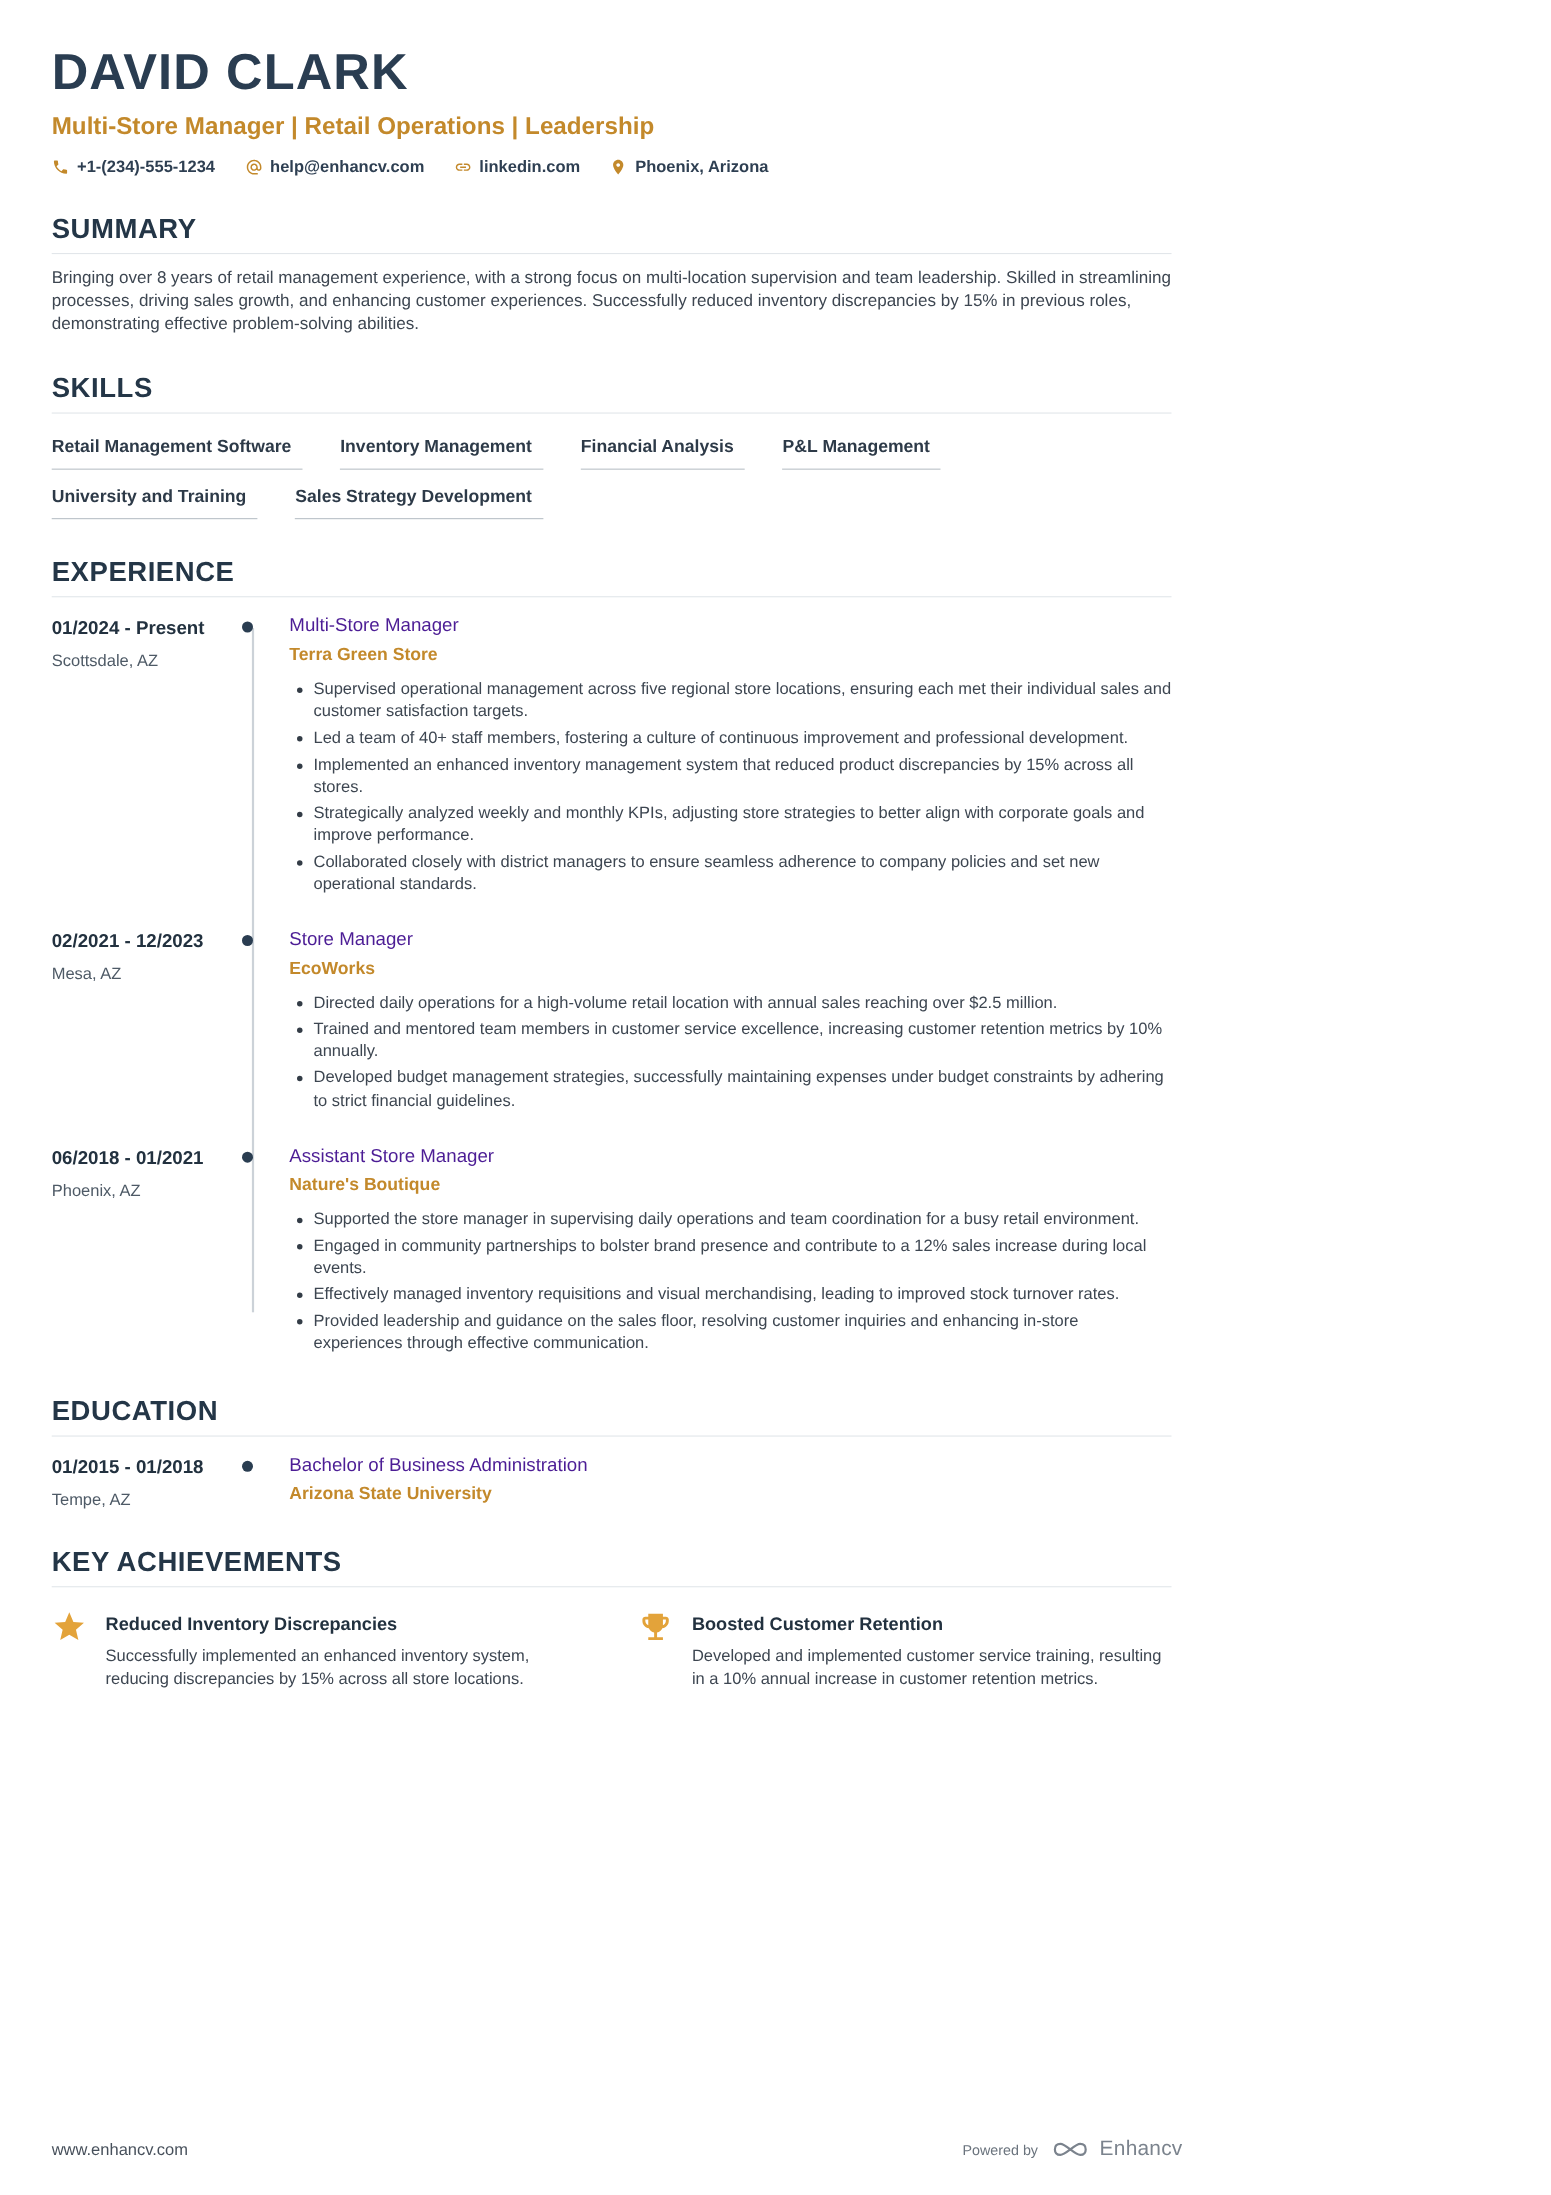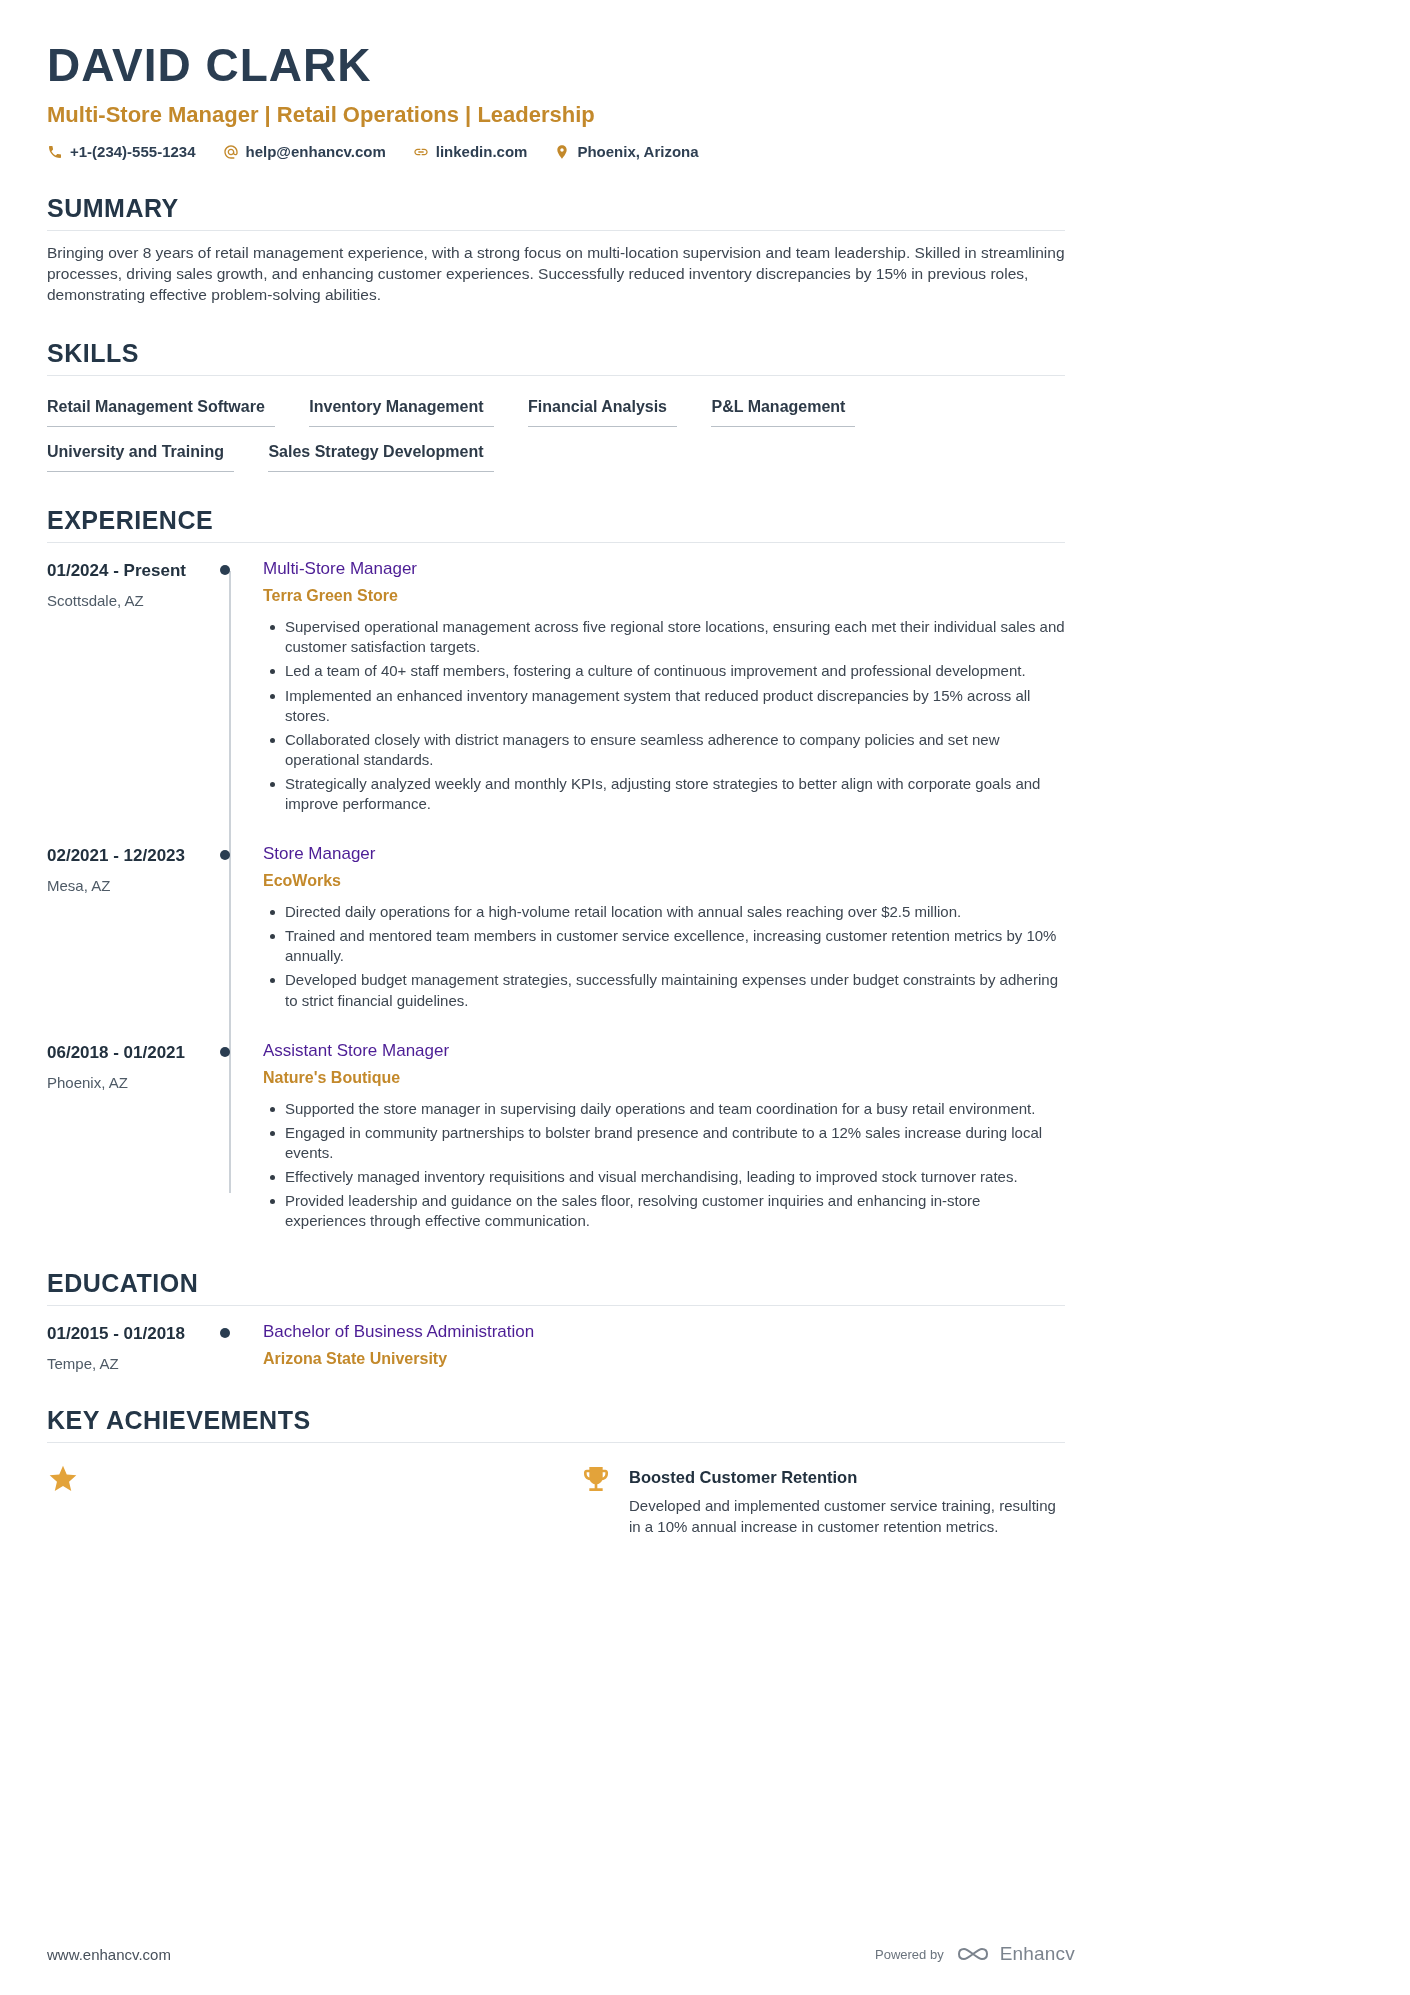--- a/index.html
+++ b/index.html
@@ -193,22 +193,22 @@
           <div class="t-mid">
               <span class="t-dot"></span>
             </div>
           <div class="t-content">
             <h3 class="t-role">Multi-Store Manager</h3>
             <div class="t-company">Terra Green Store</div>
             <ul class="t-bullets">
               <li>Supervised operational management across five regional store locations, ensuring each met their individual sales and customer satisfaction targets.</li>
               <li>Led a team of 40+ staff members, fostering a culture of continuous improvement and professional development.</li>
               <li>Implemented an enhanced inventory management system that reduced product discrepancies by 15% across all stores.</li>
+              <li>Strategically analyzed weekly and monthly KPIs, adjusting store strategies to better align with corporate goals and improve performance.</li>
               <li>Collaborated closely with district managers to ensure seamless adherence to company policies and set new operational standards.</li>
-              <li>Strategically analyzed weekly and monthly KPIs, adjusting store strategies to better align with corporate goals and improve performance.</li>
             </ul>
           </div>
         </article>
 
         <article class="t-entry">
           <div class="t-left">
             <div class="t-dates">02/2021 - 12/2023</div>
             <div class="t-loc">Mesa, AZ</div>
           </div>
           <div class="t-mid">
@@ -270,20 +270,24 @@
     <section class="section">
       <h2 class="section-heading">KEY ACHIEVEMENTS</h2>
       <div class="ach-grid">
 
         <div class="ach-item">
           <span class="ach-icon">
             <svg viewBox="0 0 24 24">
                 <path d="M12 17.27l-6.18 3.73 1.64-7.03L2 9.24l7.19-.61L12 2l2.81 6.63 7.19.61-5.46 4.73 1.64 7.03z"></path>
               </svg>
           </span>
+          <div>
+            <h3 class="ach-title">Reduced Inventory Discrepancies</h3>
+            <p class="ach-text">Successfully implemented an enhanced inventory system, reducing discrepancies by 15% across all store locations.</p>
+          </div>
         </div>
 
         <div class="ach-item">
           <span class="ach-icon">
             <svg viewBox="0 0 24 24">
                 <path d="M19 5h-2V3H7v2H5c-1.1 0-2 .9-2 2v1c0 2.55 1.92 4.63 4.39 4.94.63 1.5 1.98 2.63 3.61 2.96V19H7v2h10v-2h-4v-3.1c1.63-.33 2.98-1.46 3.61-2.96C19.08 12.63 21 10.55 21 8V7c0-1.1-.9-2-2-2zM5 8V7h2v3.82C5.84 10.4 5 9.3 5 8zm14 0c0 1.3-.84 2.4-2 2.82V7h2v1z"></path>
               </svg>
           </span>
           <div>
             <h3 class="ach-title">Boosted Customer Retention</h3>

